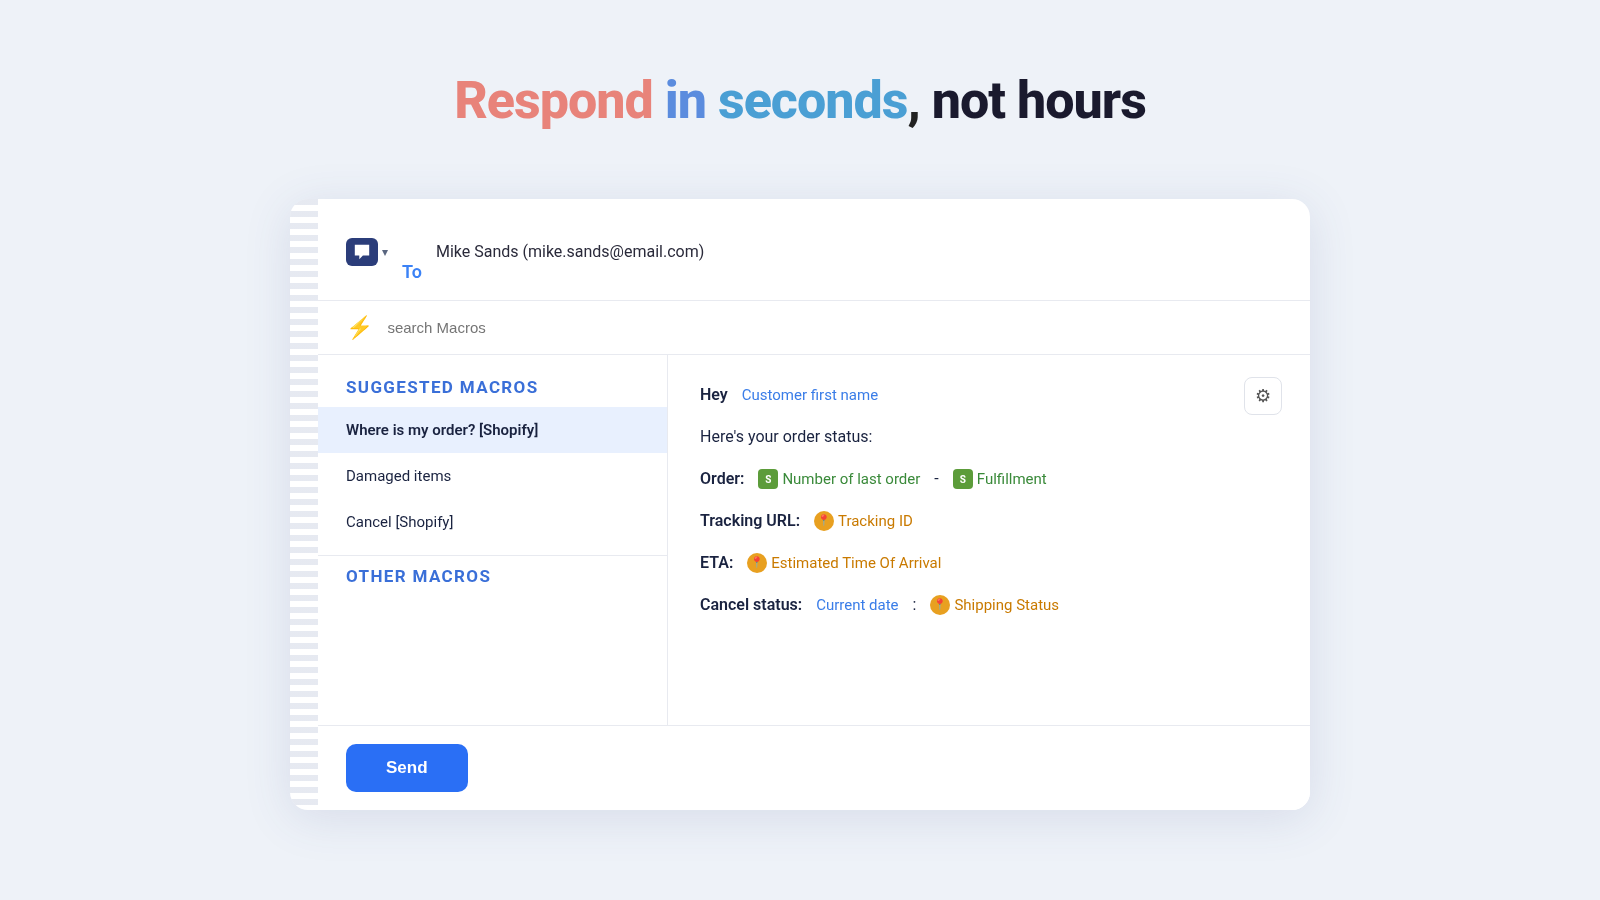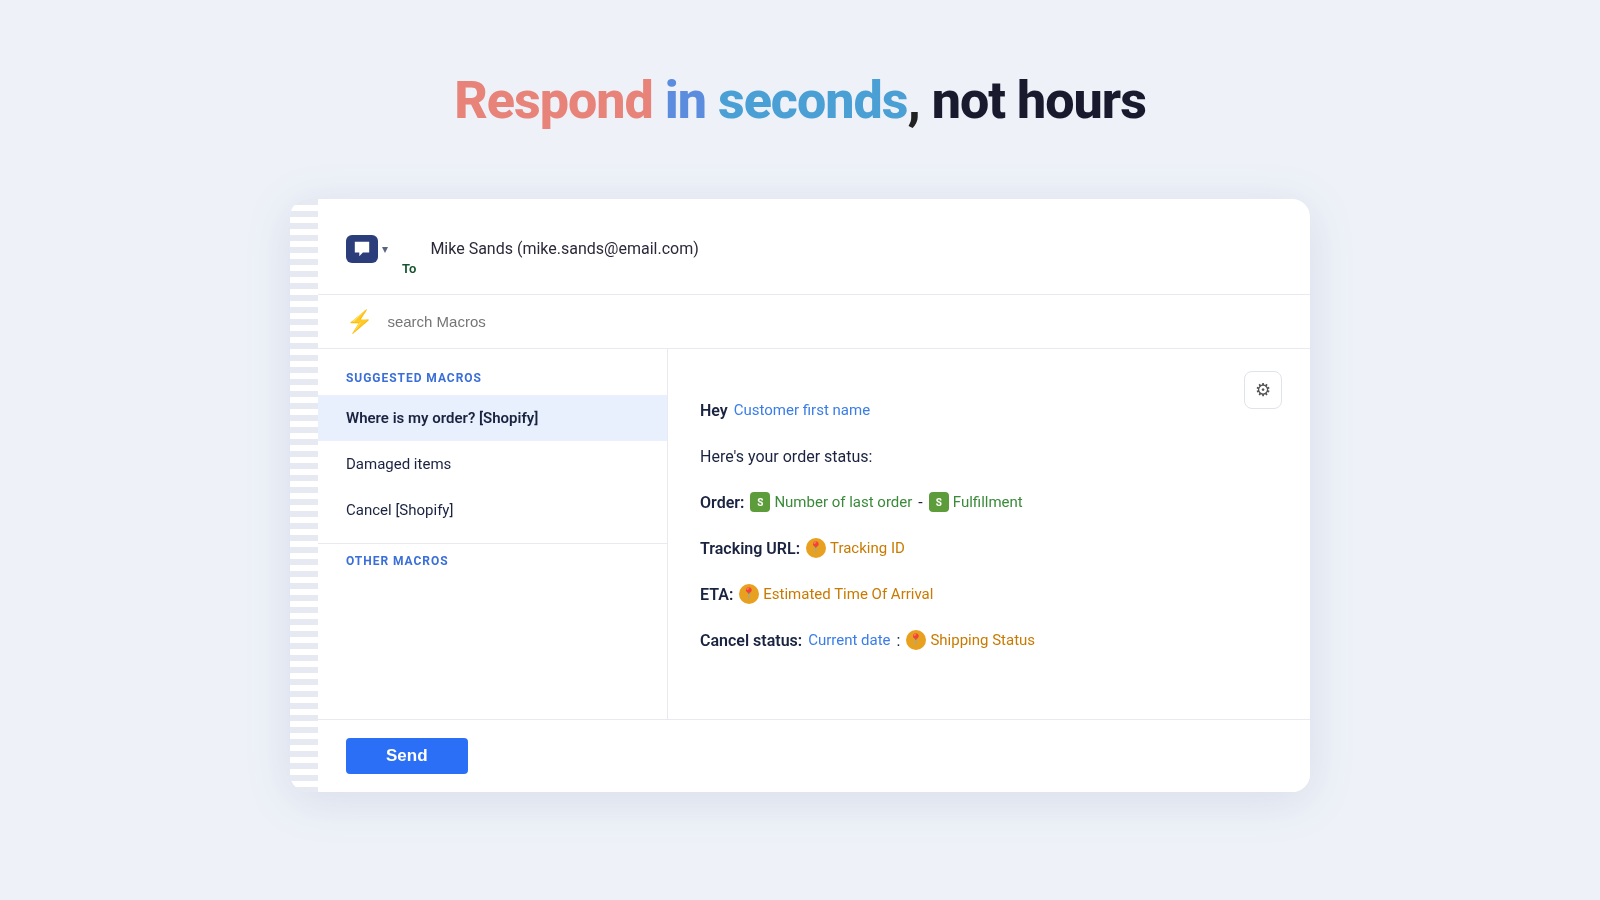--- a/index.html
+++ b/index.html
@@ -90,23 +90,23 @@
       fill: #fff;
     }
 
     .dropdown-arrow {
       color: #5a6680;
       font-size: 12px;
       cursor: pointer;
     }
 
     .to-label {
-      font-size: 13px;
+      font-size: 18px;
       font-weight: 600;
-      color: #14532d;
+      color: #3b82f6;
       margin-top: 40px;
     }
 
     .to-value {
       font-size: 16px;
       color: #2a2a3a;
     }
 
     
     .search-bar {
@@ -139,21 +139,21 @@
 
     
     .left-panel {
       width: 350px;
       flex-shrink: 0;
       border-right: 1px solid #e8eaf0;
       padding: 22px 0 22px 0;
     }
 
     .section-label {
-      font-size: 12px;
+      font-size: 17px;
       font-weight: 700;
       letter-spacing: 0.08em;
       color: #3a6fd8;
       padding: 0 28px 10px 28px;
     }
 
     .macro-item {
       padding: 14px 28px;
       font-size: 15px;
       color: #1a2340;
@@ -195,24 +195,23 @@
       color: #555;
       font-size: 18px;
     }
 
     .msg-line {
       font-size: 16px;
       color: #1a2340;
       margin-bottom: 18px;
       line-height: 1.5;
       display: flex;
-      align-items: flex-start;
+      align-items: center;
       flex-wrap: wrap;
-      gap: 6px;
-      margin-top: 22px;
+      gap: 14px;
     }
 
     .msg-line.order-line,
     .msg-line.tracking-line,
     .msg-line.eta-line,
     .msg-line.status-line {
       margin-bottom: 18px;
     }
 
     .tag-blue {
@@ -270,24 +269,24 @@
     .card-footer {
       border-top: 1px solid #e8eaf0;
       padding: 18px 28px;
       background: #fff;
     }
 
     .send-btn {
       background: #2a6ff5;
       color: #fff;
       border: none;
-      border-radius: 4px;
+      border-radius: 10px;
       font-size: 17px;
       font-weight: 600;
-      padding: 8px 40px;
+      padding: 14px 40px;
       cursor: pointer;
       transition: background 0.15s;
     }
   </style>
 </head>
 <body>
 
 <h1 class="hero-title">
   <span class="hero-respond">Respond</span><span class="hero-in"> in </span><span class="hero-seconds">seconds</span><span class="hero-comma">,</span><span class="hero-not-hours"> not hours</span>
 </h1>

